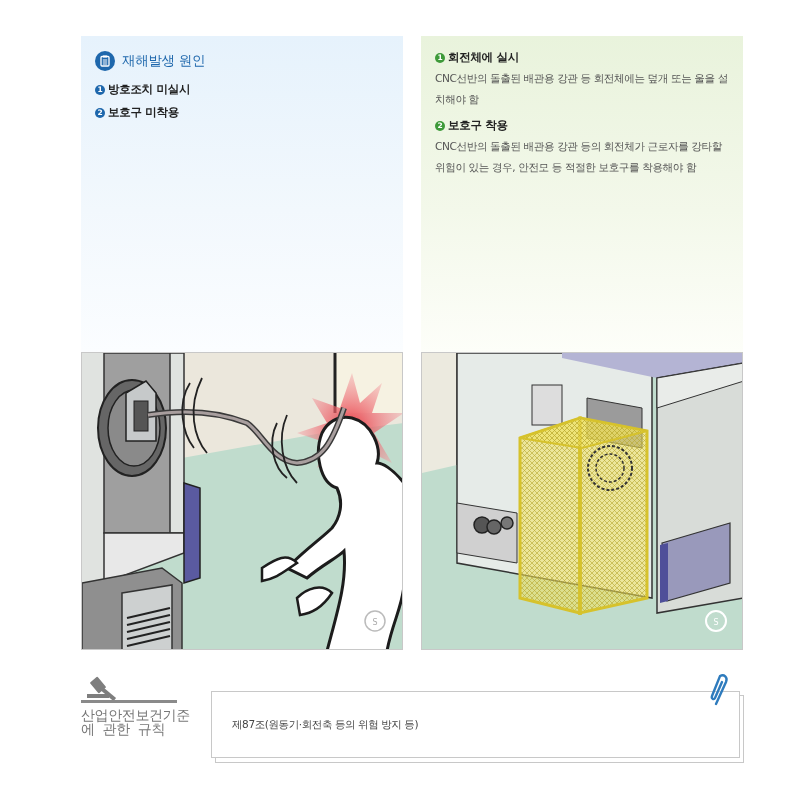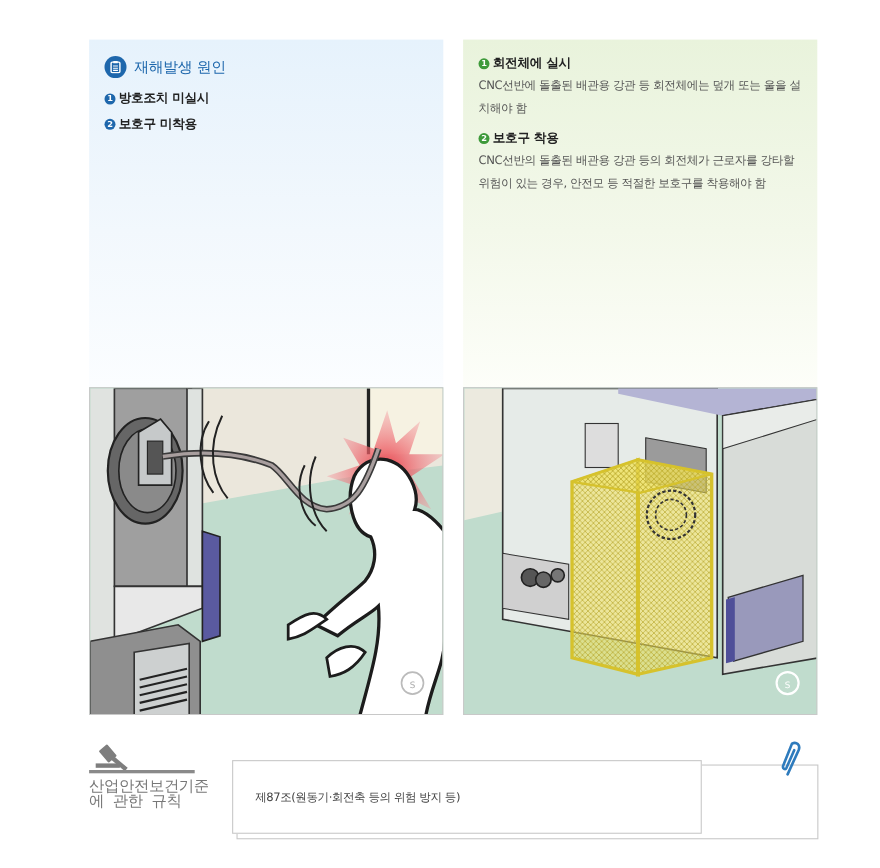--- a/index.html
+++ b/index.html
@@ -43,21 +43,21 @@
 
     .law-icon-wrap { position: absolute; left: 81px; top: 676px; width: 96px; }
     .law-bar { position: absolute; left: 0; top: 24px; width: 96px; height: 3px; background: #8a8a8a; }
     .law-label { position: absolute; left: 0; top: 33px; font-size: 14px; line-height: 14px; color: #777; letter-spacing: -0.4px; width: 110px; font-family: Liberation Mono, monospace; }
 
     .law-box-shadow {
       position: absolute; left: 215px; top: 695px; width: 529px; height: 68px;
       border: 1px solid #c8c8c8; background: #fff;
     }
     .law-box {
-      position: absolute; left: 211px; top: 691px; width: 427px; height: 67px;
+      position: absolute; left: 211px; top: 691px; width: 529px; height: 67px;
       border: 1px solid #c8c8c8; background: #fff;
       display: flex; align-items: center; padding-left: 20px;
     }
     .law-text { font-size: 10.5px; color: #444; letter-spacing: -0.4px; }
     .clip { position: absolute; left: 706px; top: 672px; }
   </style>
 </head>
 <body>
 
 <div class="panel cause">
@@ -86,21 +86,21 @@
       </div>
   </div>
 </div>
 
 <div class="panel measure">
   <div class="item">
     <div class="item-title">
         <span class="num">1</span>
         <span>회전체에 실시</span>
       </div>
-    <div class="item-body">CNC선반에 돌출된 배관용 강관 등 회전체에는 덮개 또는 울을 설치해야 함</div>
+    <div class="item-body">CNC선반의 돌출된 배관용 강관 등 회전체에는 덮개 또는 울을 설치해야 함</div>
   </div>
   <div class="item">
     <div class="item-title">
         <span class="num">2</span>
         <span>보호구 착용</span>
       </div>
     <div class="item-body">CNC선반의 돌출된 배관용 강관 등의 회전체가 근로자를 강타할 위험이 있는 경우, 안전모 등 적절한 보호구를 착용해야 함</div>
   </div>
 </div>
 

